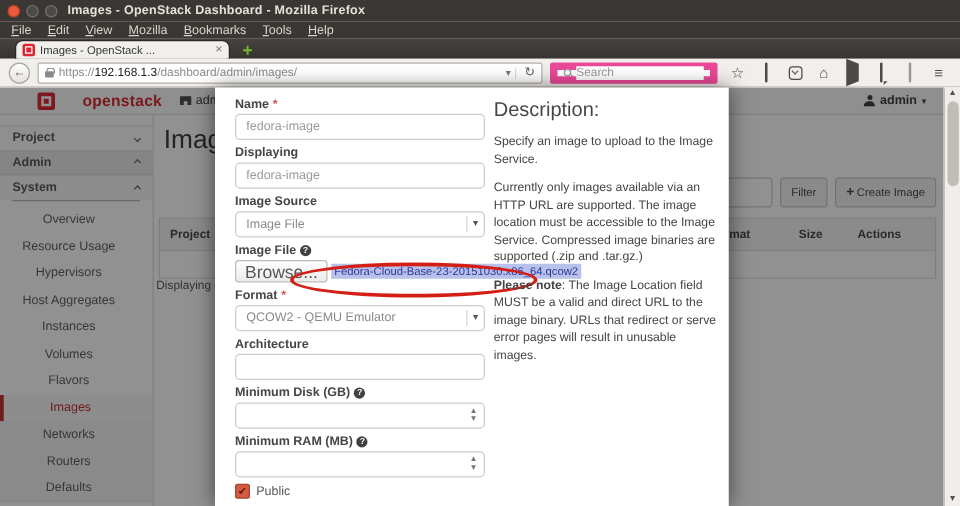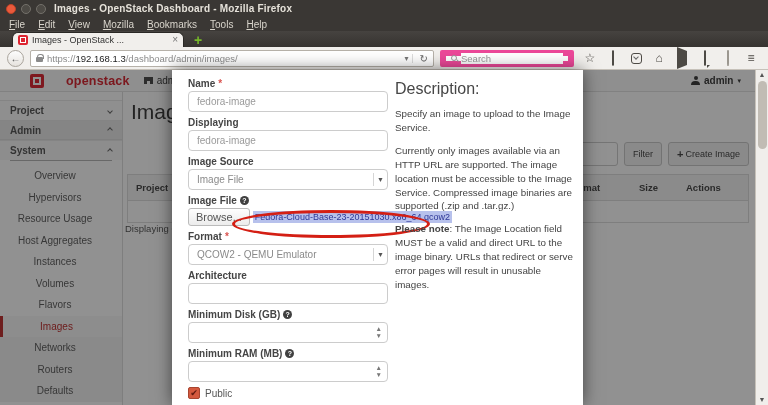--- a/index.html
+++ b/index.html
@@ -117,21 +117,21 @@
   .req { color:#d9534f; }
   .qmark { width:9px; height:9px; border-radius:50%; background:#404040; color:#fff; font-size:7px; line-height:9px; text-align:center; font-weight:bold; display:inline-block; }
   .tinput { width:100%; height:21px; border:1px solid #ccc; border-radius:4px; padding:0 8px; font-size:10px; color:#9a9a9a; font-family:"Liberation Sans",sans-serif; background:#fff; outline:none; }
   .selwrap { position:relative; }
   .selwrap .tinput { color:#8a8a8a; }
   .sel-divider { position:absolute; right:14px; top:4px; bottom:4px; width:1px; background:#d5d5d5; }
   .sel-caret { position:absolute; right:4px; top:7px; font-size:7px; color:#555; }
   .spinwrap { position:relative; }
   .spin { position:absolute; right:6px; top:3px; display:flex; flex-direction:column; line-height:7px; font-size:6.5px; color:#777; }
   .file-row { display:flex; align-items:center; height:18px; position:relative; }
-  .browse-btn { height:18px; border:1px solid #bbb; border-radius:3px; background:linear-gradient(#fefefe,#ececec); font-size:11px; color:#555; padding:0 7px; display:flex; align-items:center; flex:0 0 auto; }
+  .browse-btn { height:18px; border:1px solid #bbb; border-radius:3px; background:linear-gradient(#fefefe,#ececec); font-size:14px; color:#555; padding:0 7px; display:flex; align-items:center; flex:0 0 auto; }
   .file-name { margin-left:3px; font-size:9px; color:#2e3796; background:#b7c1ec; padding:1px 2px; white-space:nowrap; }
   .red-ellipse { position:absolute; left:44px; top:132px; width:198px; height:28px; border:3px solid #d41f14; border-radius:50%; pointer-events:none; }
   .pub-row { display:flex; align-items:center; gap:5px; margin-top:3px; }
   .checkbox { width:12px; height:12px; background:#d4593e; border:1px solid #a8452f; border-radius:2px; color:#5e180e; font-size:9px; line-height:11px; text-align:center; }
   .pub-label { font-size:10px; color:#555; }
   
   .help-col { position:absolute; top:10px; left:223px; width:178px; }
   .help-title { font-size:16px; color:#464646; font-weight:400; margin-bottom:9px; }
   .help-p { font-size:9.8px; color:#444; line-height:1.42; margin-bottom:9px; }
 </style>
@@ -223,22 +223,22 @@
           <div class="acc-row acc-admin">
             <span>Admin</span>
             <span class="chev chev-up"></span>
           </div>
           <div class="acc-row acc-system">
             <span>System</span>
             <span class="chev chev-up"></span>
           </div>
           <hr class="sys-rule">
           <div class="nav-item">Overview</div>
+          <div class="nav-item">Resource Usage</div>
           <div class="nav-item">Hypervisors</div>
-          <div class="nav-item">Resource Usage</div>
           <div class="nav-item">Host Aggregates</div>
           <div class="nav-item">Instances</div>
           <div class="nav-item">Volumes</div>
           <div class="nav-item">Flavors</div>
           <div class="nav-item active">Images</div>
           <div class="nav-item nav-group-bottom">Networks</div>
           <div class="nav-item nav-group-bottom">Routers</div>
           <div class="nav-item nav-group-bottom">Defaults</div>
         </div>
         <div class="content">

